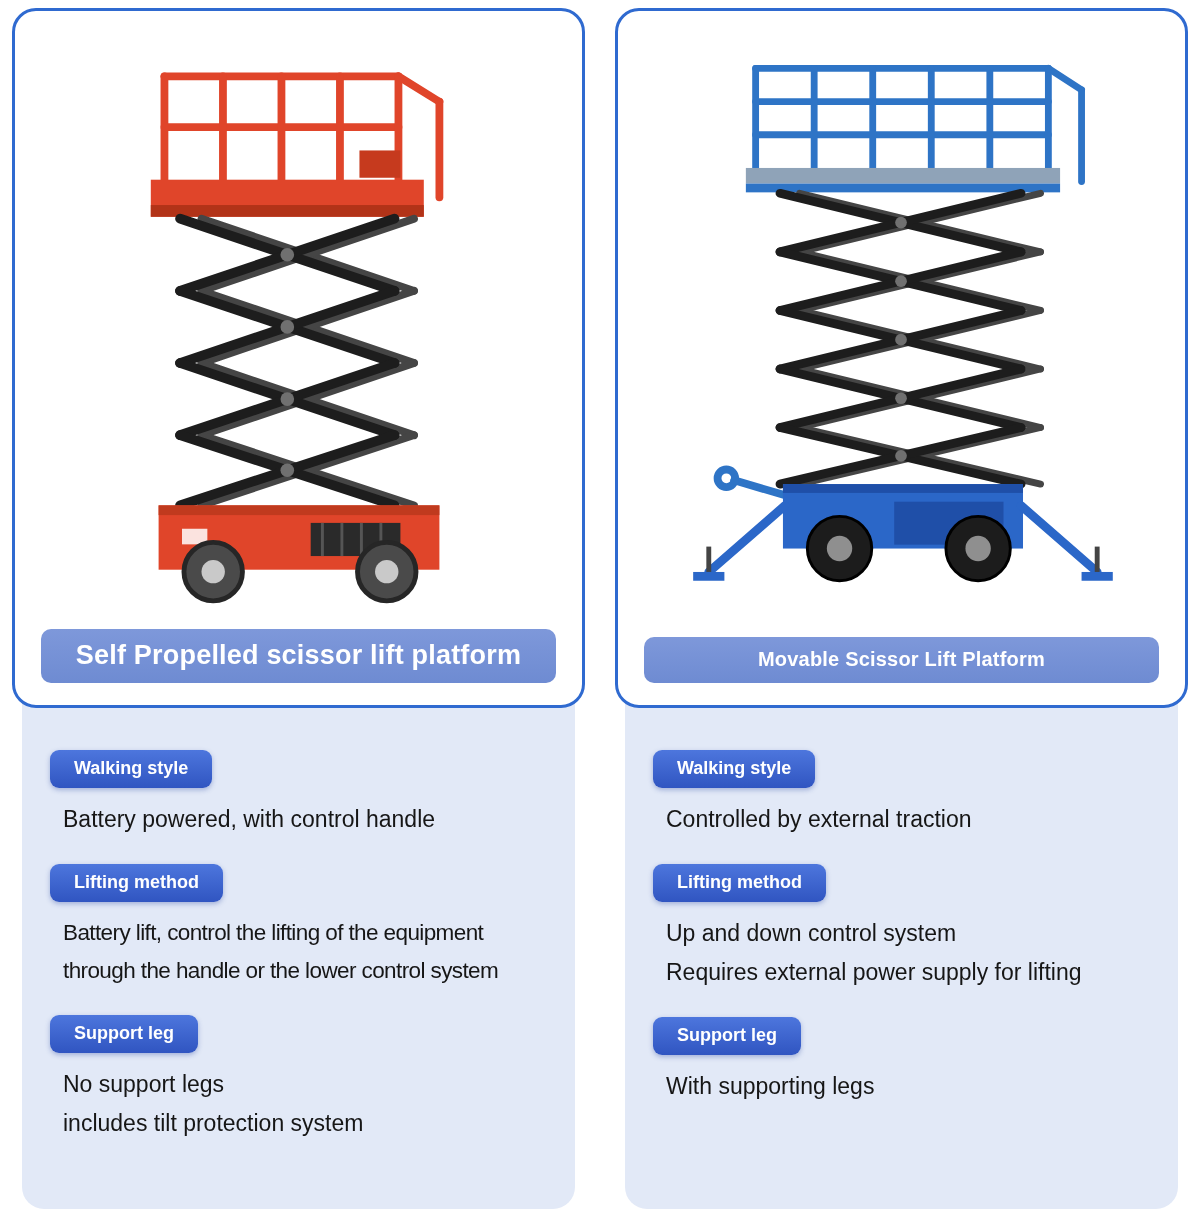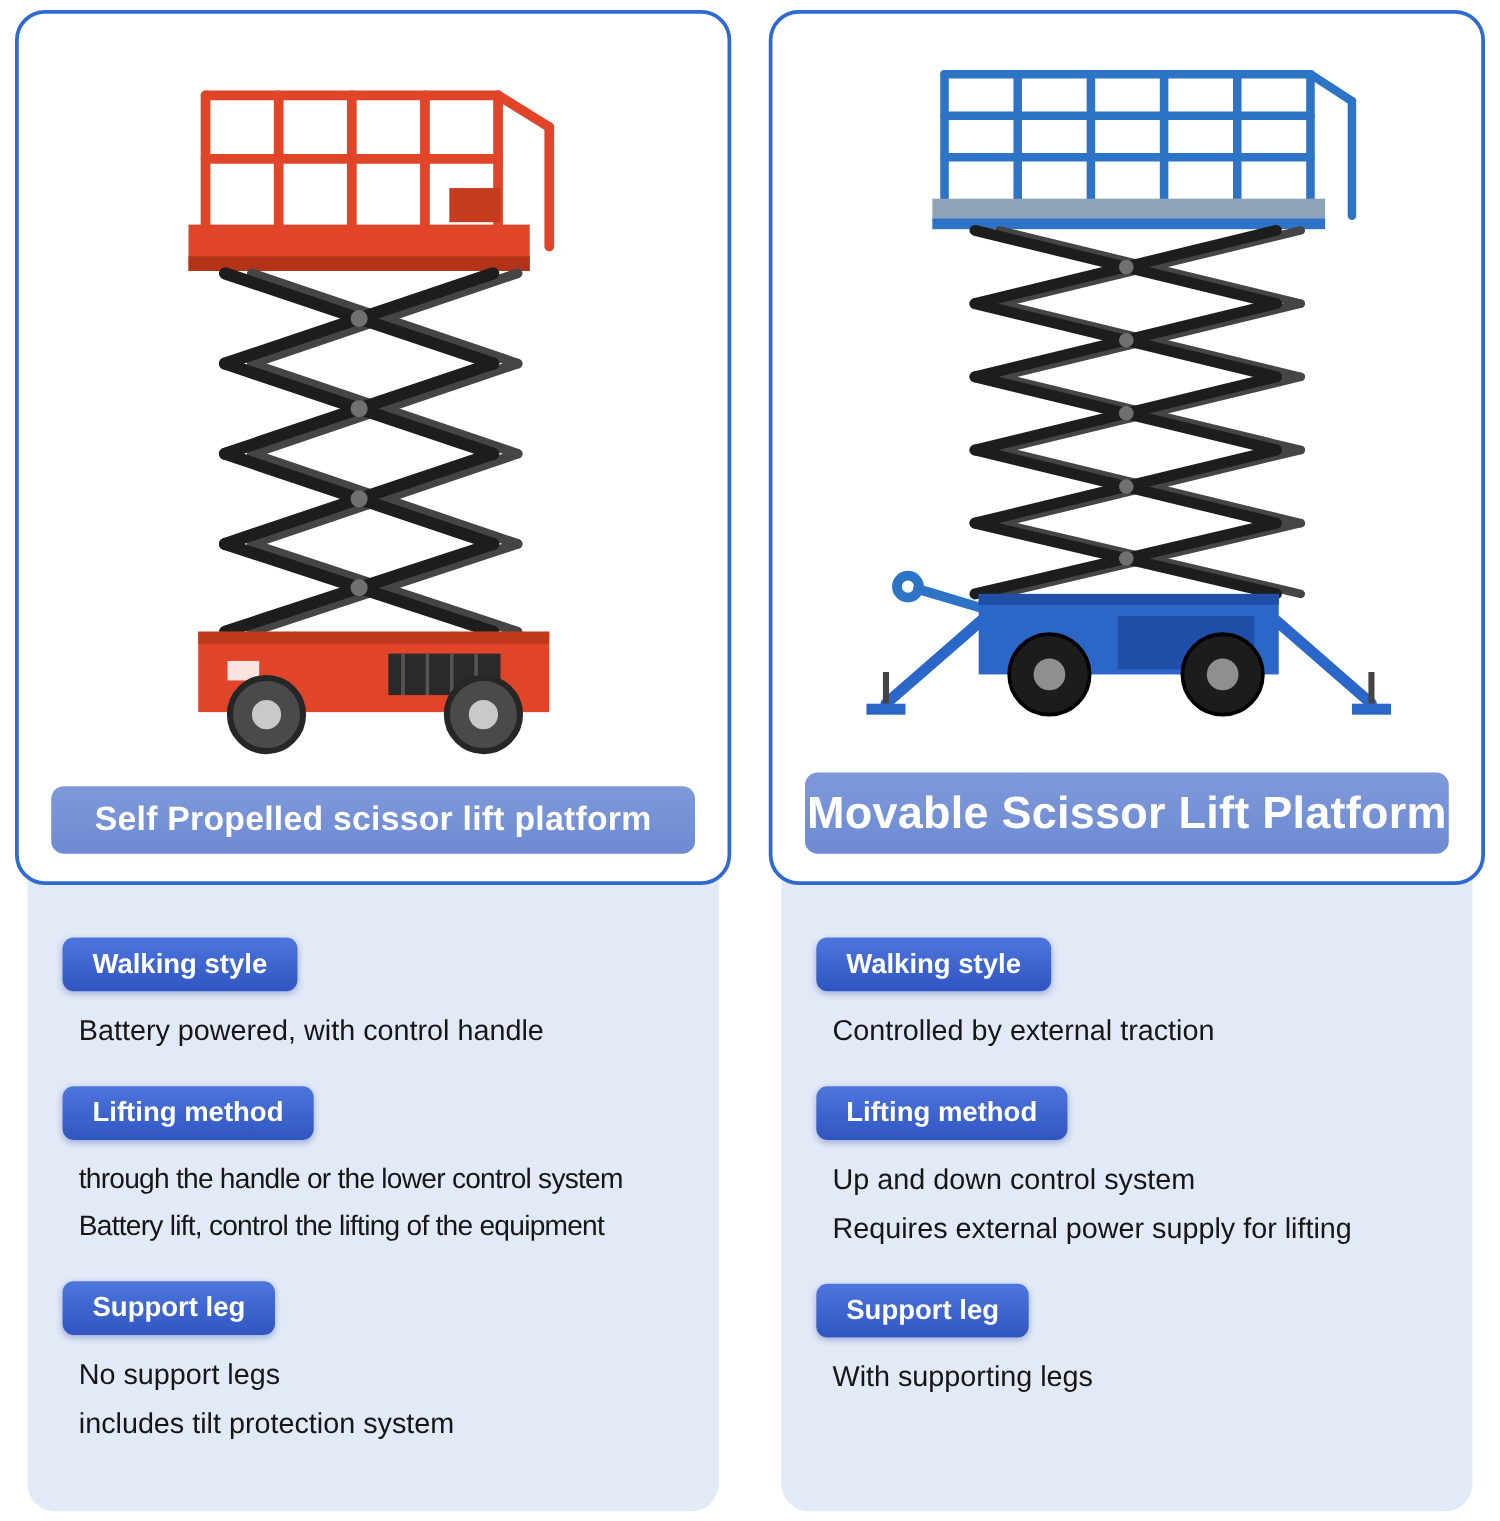--- a/index.html
+++ b/index.html
@@ -44,40 +44,40 @@
     overflow: hidden;
   }
   .banner {
     width: calc(100% - 52px);
     margin: 6px 26px 22px 26px;
     background: linear-gradient(180deg, #7e98da, #6e8bd2);
     border-radius: 10px;
     padding: 11px 0 12px 0;
     text-align: center;
     color: #ffffff;
-    font-size: 36px;
+    font-size: 20px;
     font-weight: 600;
     letter-spacing: 0.2px;
     flex: none;
   }
   .banner.small { font-size: 27px; }
   .panel {
     position: relative;
     z-index: 1;
     margin: -28px 10px 0 10px;
     padding: 70px 28px 18px 28px;
     background: #e2e9f7;
     border-radius: 22px;
     flex: 1;
   }
   .badge {
     display: inline-block;
     background: linear-gradient(180deg, #4d76dd, #3055c1);
     color: #ffffff;
-    font-size: 22px;
+    font-size: 18px;
     font-weight: 700;
     padding: 8px 24px 9px 24px;
     border-radius: 9px;
     box-shadow: 0 2px 5px rgba(40, 70, 160, 0.35);
   }
   .spec-text {
     margin: 12px 2px 24px 13px;
     font-size: 23px;
     color: #161616;
     line-height: 1.72;
@@ -169,22 +169,22 @@
         </div>
         <div class="spec-text">
           <div>Battery powered, with control handle</div>
         </div>
       </div>
       <div class="spec">
         <div class="badge">
           <span>Lifting method</span>
         </div>
         <div class="spec-text condensed">
+          <div>Battery lift, control the lifting of the equipment</div>
           <div>through the handle or the lower control system</div>
-          <div>Battery lift, control the lifting of the equipment</div>
         </div>
       </div>
       <div class="spec">
         <div class="badge">
           <span>Support leg</span>
         </div>
         <div class="spec-text">
           <div>No support legs</div>
           <div>includes tilt protection system</div>
         </div>

